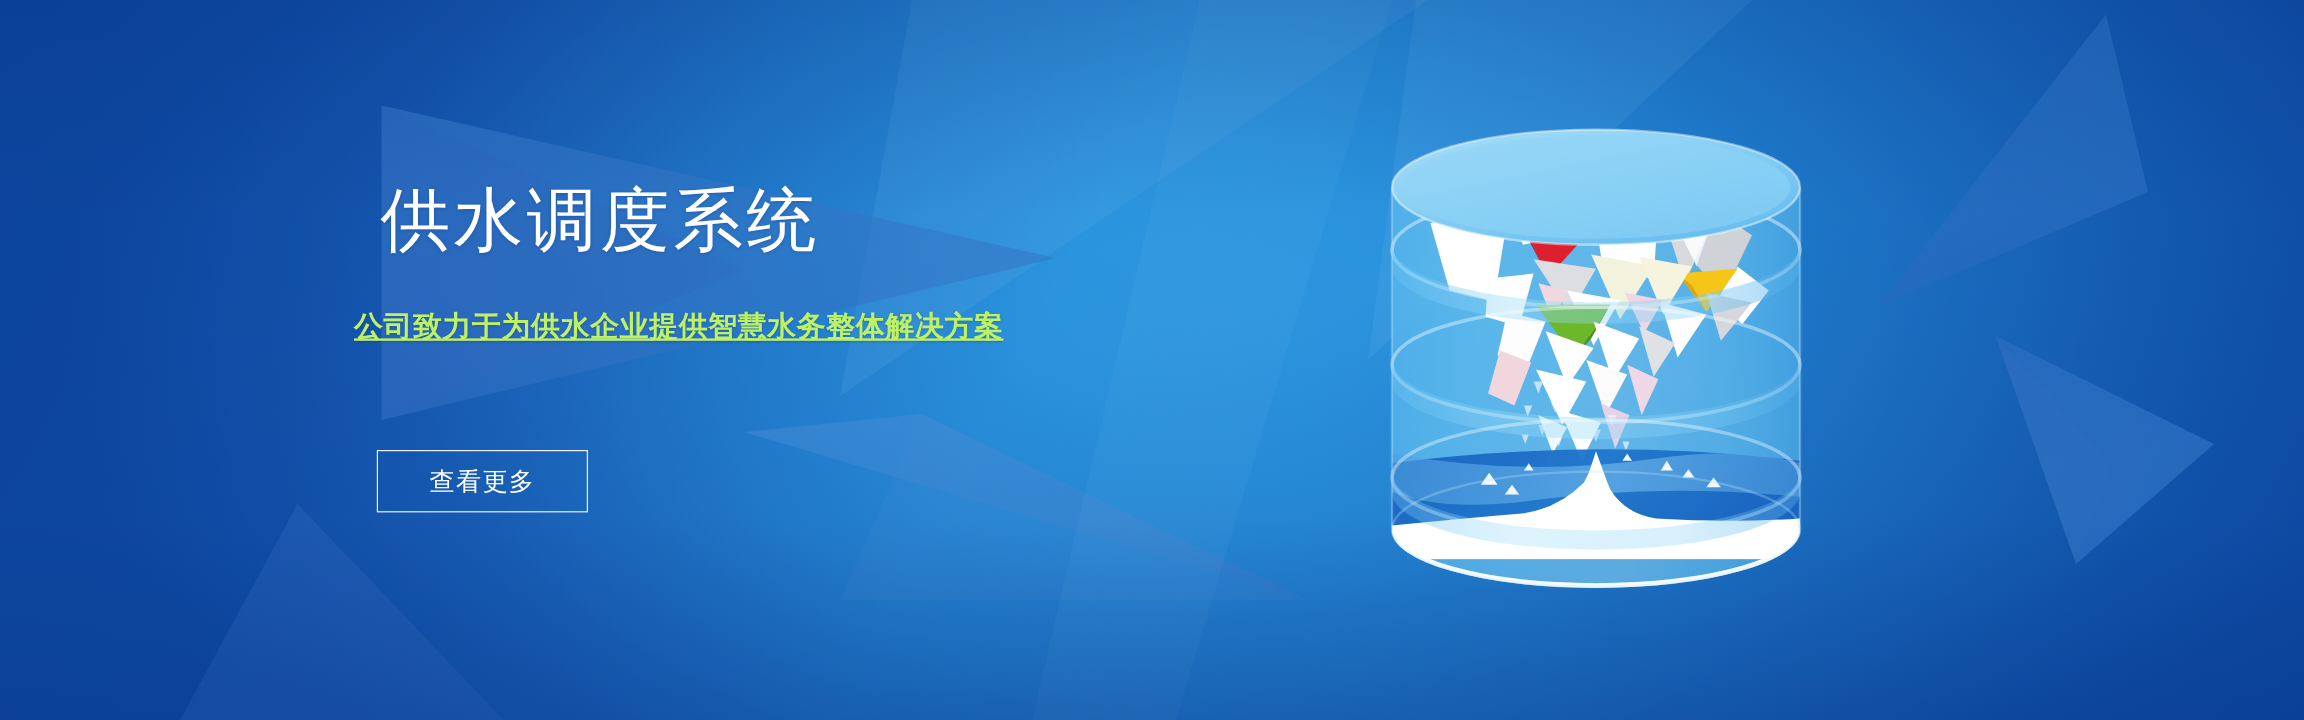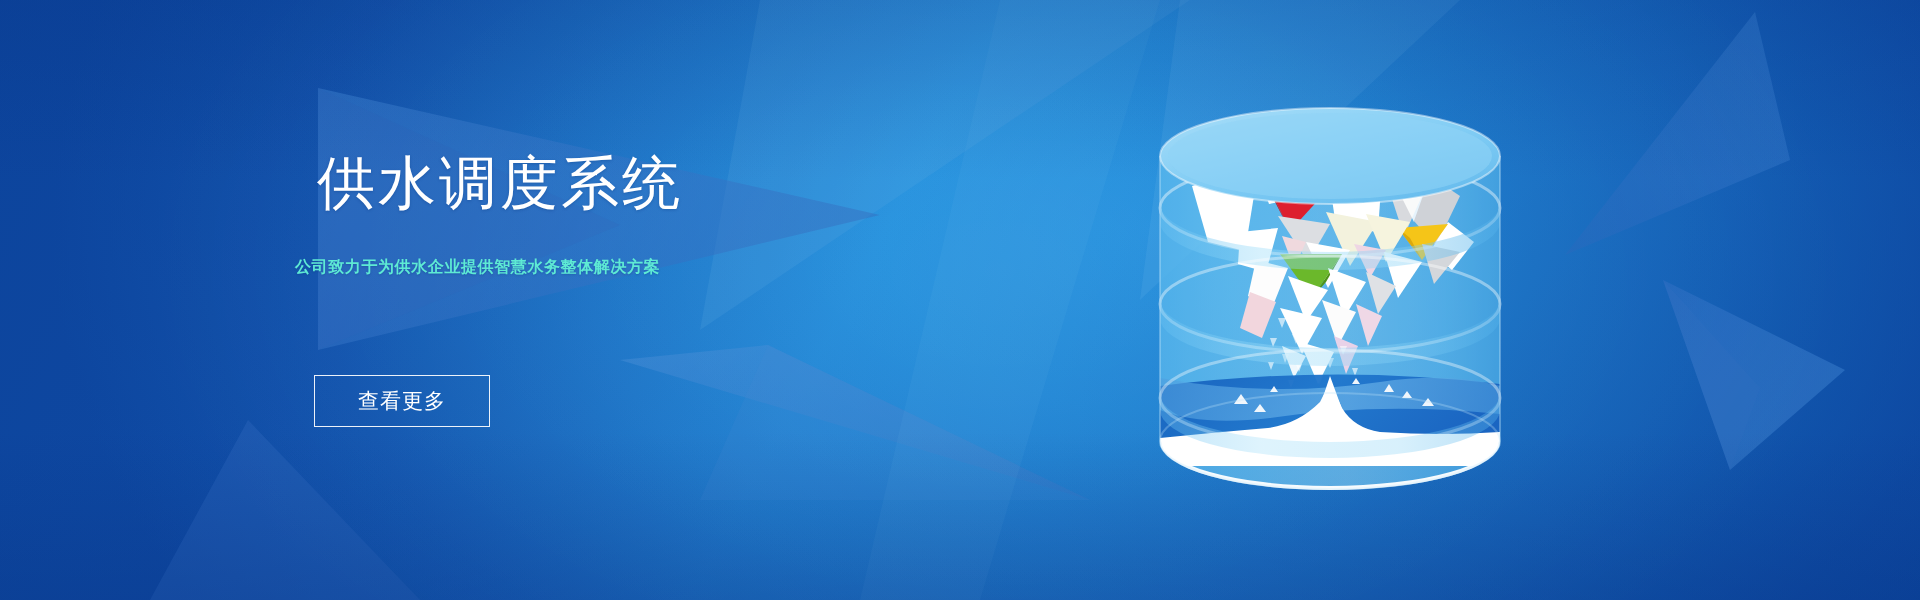--- a/index.html
+++ b/index.html
@@ -67,27 +67,28 @@
     color: #ffffff;
     white-space: nowrap;
     text-shadow: 0 1px 3px rgba(5,45,115,0.28);
   }
 
   .hero-subtitle {
     position: absolute;
     top: 256px;
     left: 2px;
     margin: 0;
-    font-size: 16px;
+    font-size: 24px;
     line-height: 1.35;
     letter-spacing: 0.6px;
     font-weight: 700;
-    color: #5eead4;
+    color: #bef264;
     white-space: nowrap;
     text-shadow: 0 1px 2px rgba(5,45,115,0.25);
+    text-decoration: underline;
   }
 
   .hero-button {
     position: absolute;
     top: 375px;
     left: 1px;
     width: 176px;
     height: 52px;
     box-sizing: border-box;
     border: 1px solid rgba(255,255,255,0.92);

